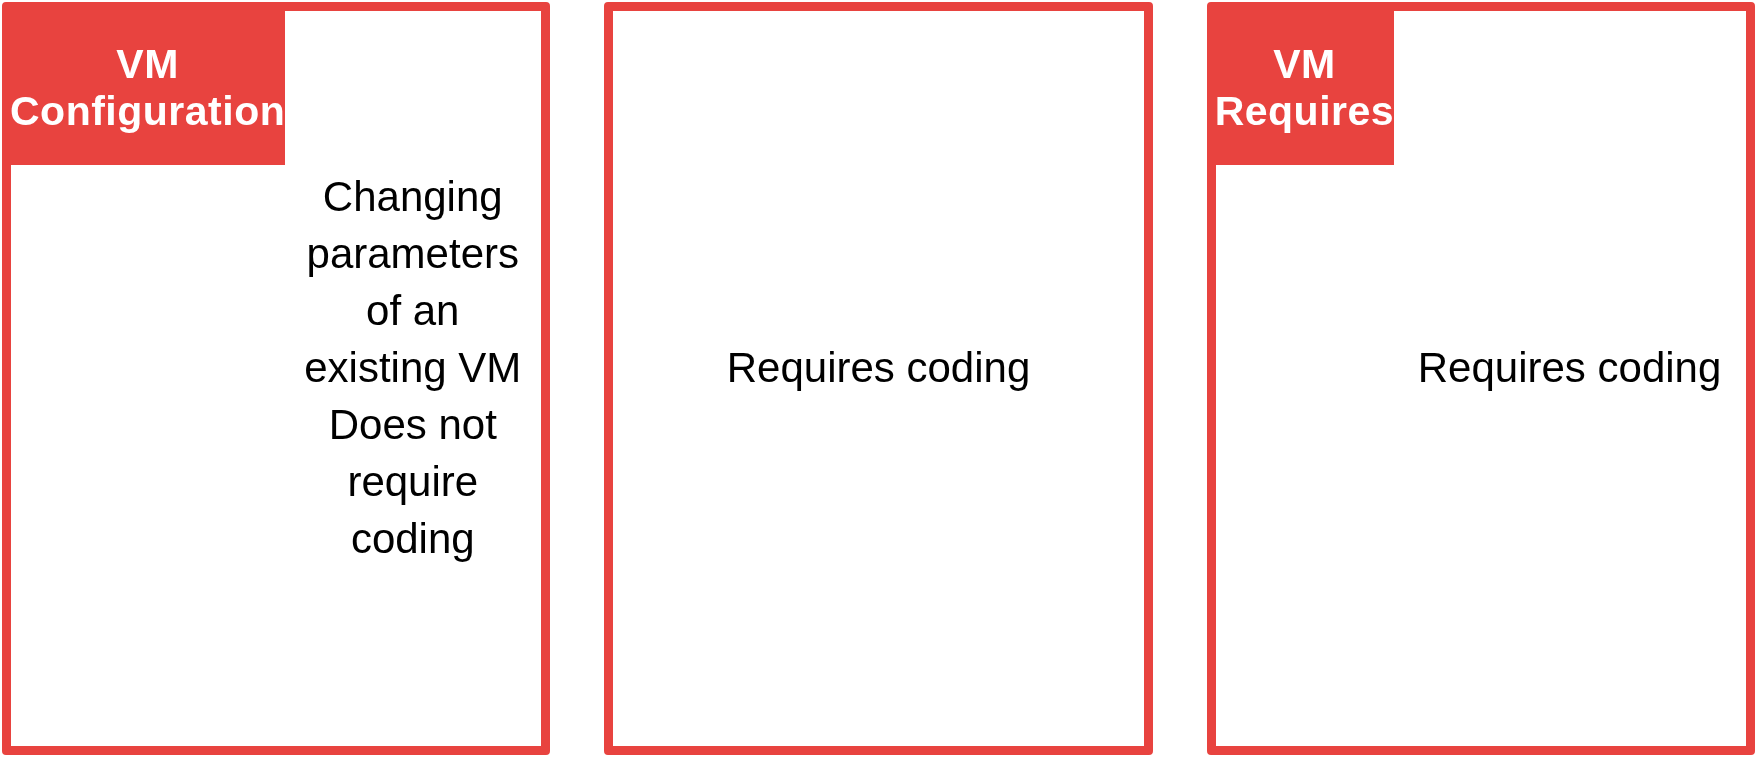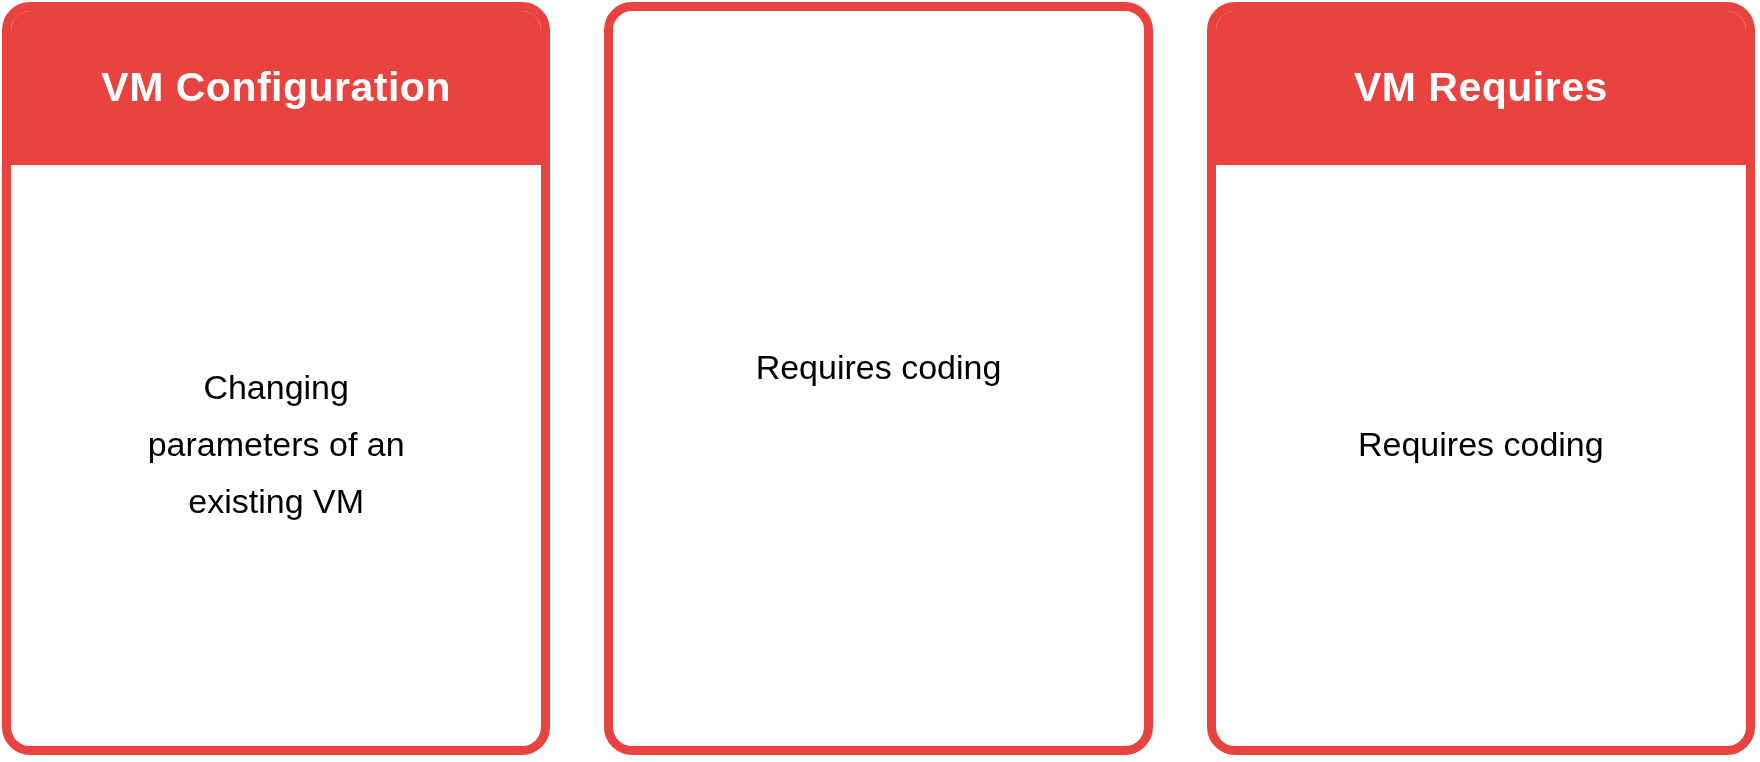--- a/index.html
+++ b/index.html
@@ -19,25 +19,24 @@
     width: 1760px;
     height: 762px;
     background: var(--background);
     padding: 2px 5px 7px 2px;
     display: flex;
     gap: 54px;
   }
   .card {
     flex: 1 1 0;
     border: 9px solid var(--accent-red);
-    border-radius: 28px;
+    border-radius: 4px;
     overflow: hidden;
     background: var(--background);
     display: flex;
-    flex-direction: column;
   }
   .card-header {
     background: var(--accent-red);
     height: 155px;
     flex: 0 0 155px;
     display: flex;
     align-items: center;
     justify-content: center;
     
     margin: -1px -1px 0 -1px;
@@ -50,21 +49,21 @@
     text-align: center;
   }
   .card-body {
     flex: 1 1 auto;
     display: flex;
     flex-direction: column;
     align-items: center;
     justify-content: center;
     text-align: center;
     color: var(--body-text-color);
-    font-size: 34px;
+    font-size: 42px;
     line-height: 57px;
     padding: 0 14px 22px 14px;
   }
   .card-paragraph {
     margin: 0;
     white-space: pre-line; 
   }
 </style>
 </head>
 <body>
@@ -72,20 +71,22 @@
 <div class="canvas">
 
   <div class="card">
     <div class="card-header">
       <div class="card-title">VM Configuration</div>
     </div>
     <div class="card-body">
       <p class="card-paragraph">Changing
 parameters of an
 existing VM</p>
+      <p class="card-paragraph">Does not require
+coding</p>
     </div>
   </div>
 
   <div class="card">
     <div class="card-body">
       <p class="card-paragraph">Requires coding</p>
     </div>
   </div>
 
   <div class="card">

